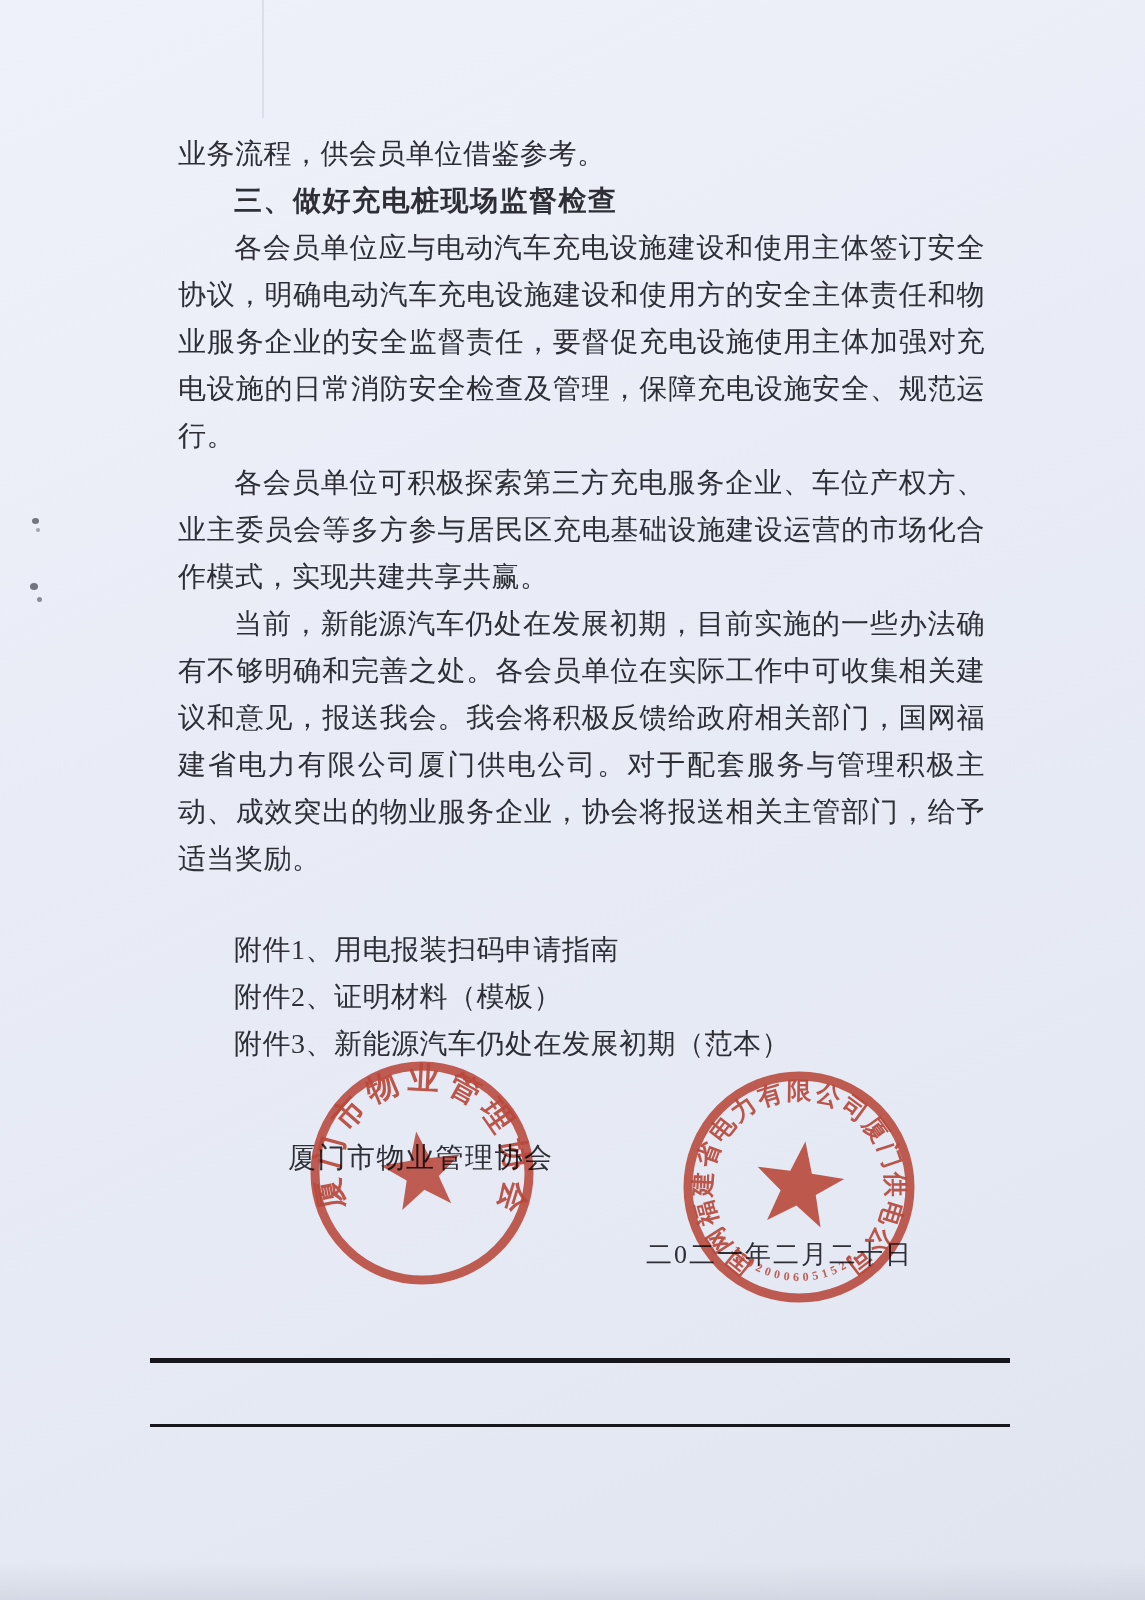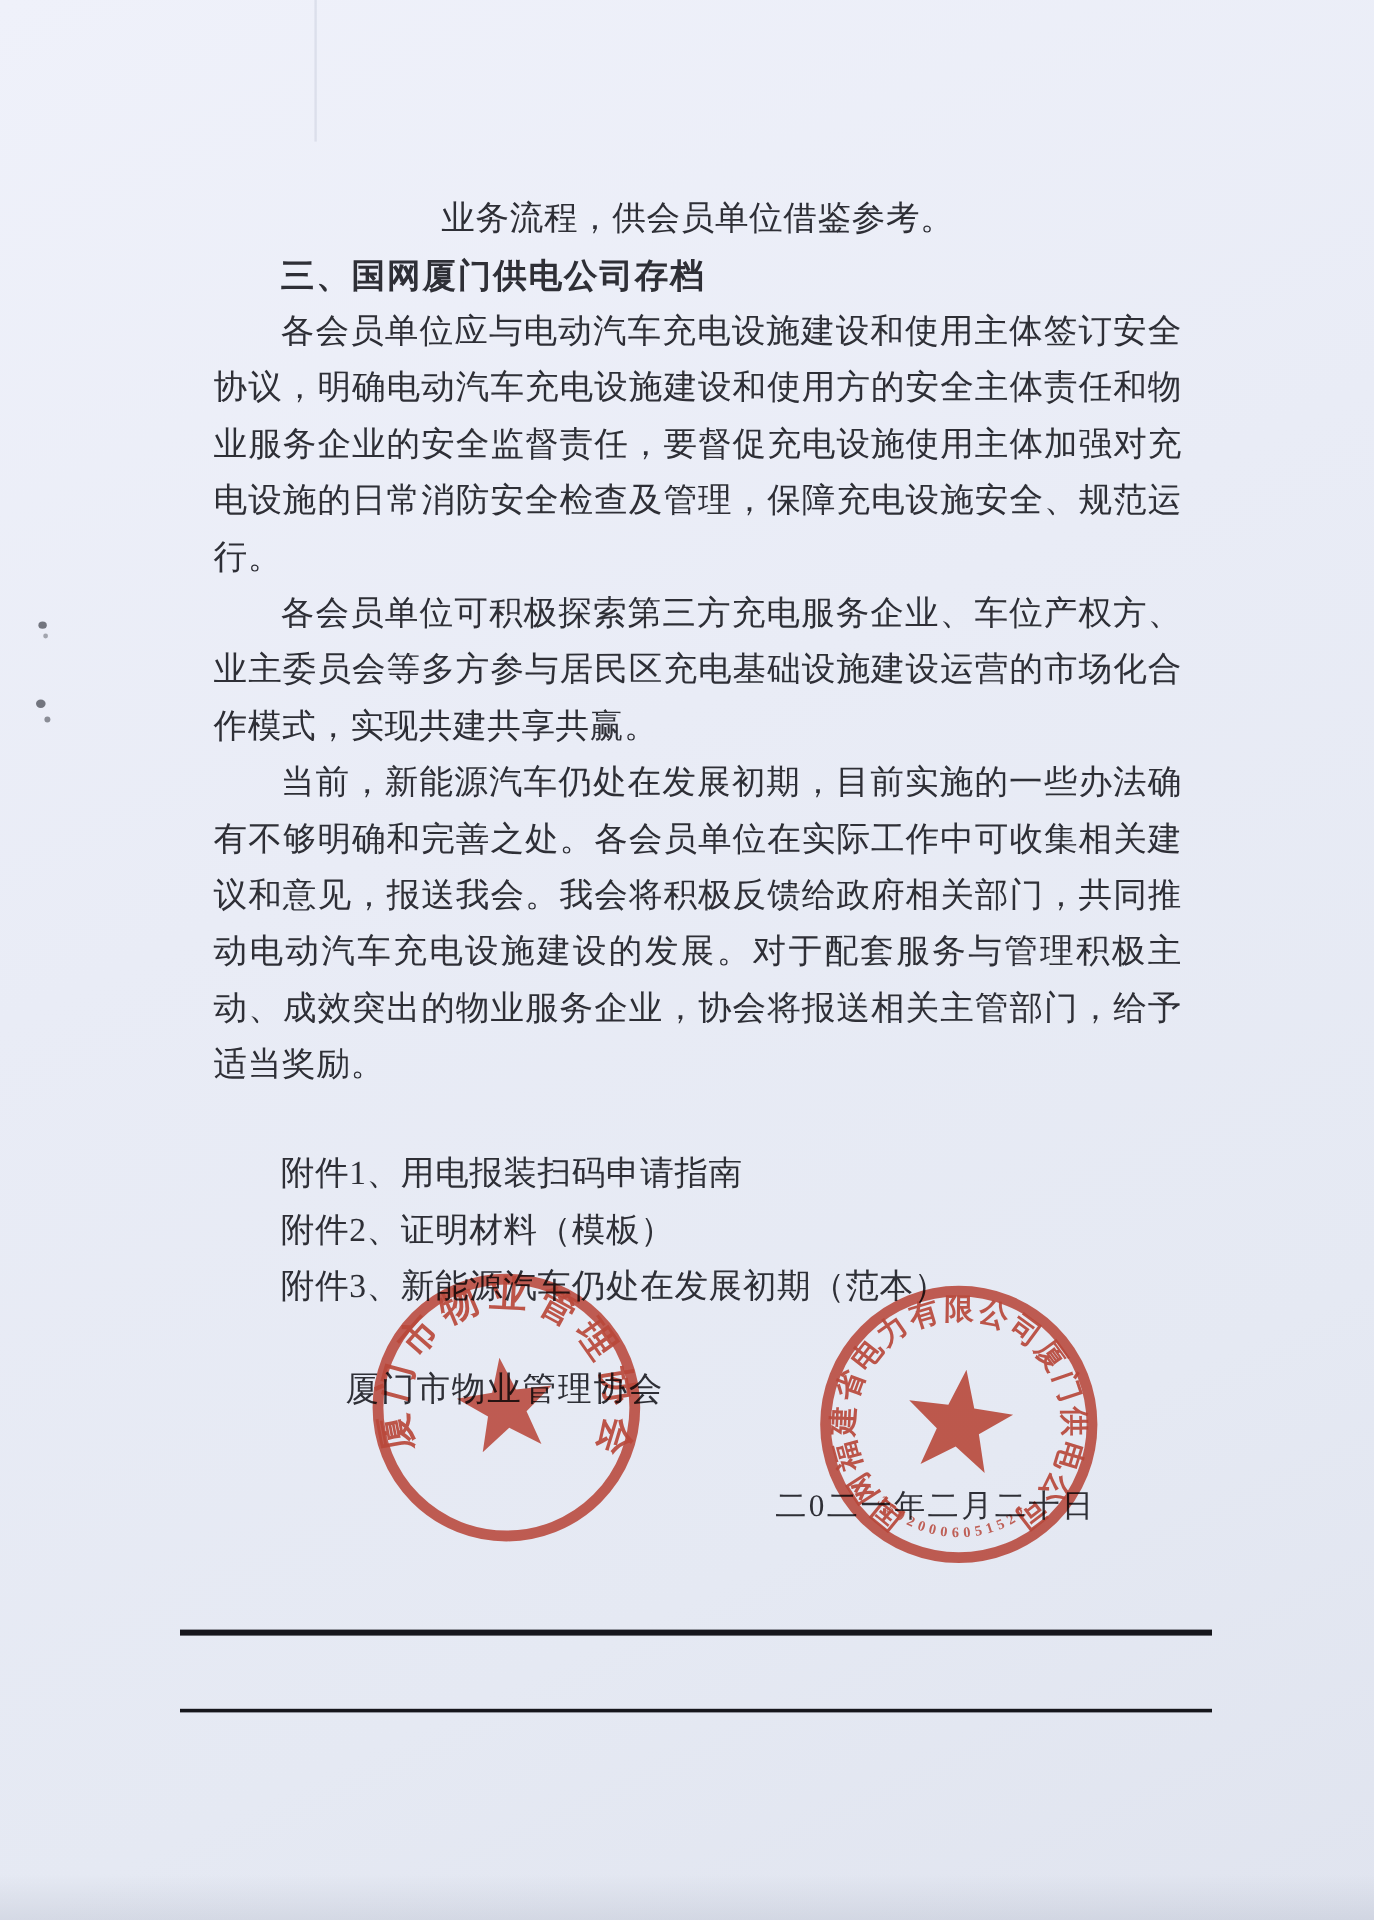--- a/index.html
+++ b/index.html
@@ -22,21 +22,21 @@
     background:rgba(205,210,224,0.55);
   }
   
   .doc-body{
     position:absolute;left:178px;top:130px;width:807px;
     font-size:28px;line-height:47px;letter-spacing:0.5px;
     text-align:justify;text-justify:inter-ideograph;
   }
   .doc-body p{margin:0;}
   .blk{text-indent:2em;}
-  .blk.continuation{text-indent:0;text-align:center;margin-top:29px;}
+  .blk.continuation{text-indent:0;text-align:left;}
   .blk.heading{
     font-weight:bold;
     font-family:"Liberation Sans","DejaVu Sans",sans-serif;
     letter-spacing:1.5px;text-align:left;
   }
   .blk.attachment{text-align:left;}
   .blk.para + .blk.attachment{margin-top:44px;}
   
   .sig{position:absolute;font-size:28px;letter-spacing:1.5px;white-space:nowrap;}
   .sig-left{left:288px;top:1139px;}
@@ -64,24 +64,24 @@
 </style>
 </head>
 <body>
 
 <div class="page">
 
   <div class="crease"></div>
 
   <div class="doc-body">
       <p class="blk continuation">业务流程，供会员单位借鉴参考。</p>
-      <p class="blk heading">三、国网厦门供电公司存档</p>
+      <p class="blk heading">三、做好充电桩现场监督检查</p>
       <p class="blk para">各会员单位应与电动汽车充电设施建设和使用主体签订安全协议，明确电动汽车充电设施建设和使用方的安全主体责任和物业服务企业的安全监督责任，要督促充电设施使用主体加强对充电设施的日常消防安全检查及管理，保障充电设施安全、规范运行。</p>
       <p class="blk para">各会员单位可积极探索第三方充电服务企业、车位产权方、业主委员会等多方参与居民区充电基础设施建设运营的市场化合作模式，实现共建共享共赢。</p>
-      <p class="blk para">当前，新能源汽车仍处在发展初期，目前实施的一些办法确有不够明确和完善之处。各会员单位在实际工作中可收集相关建议和意见，报送我会。我会将积极反馈给政府相关部门，共同推动电动汽车充电设施建设的发展。对于配套服务与管理积极主动、成效突出的物业服务企业，协会将报送相关主管部门，给予适当奖励。</p>
+      <p class="blk para">当前，新能源汽车仍处在发展初期，目前实施的一些办法确有不够明确和完善之处。各会员单位在实际工作中可收集相关建议和意见，报送我会。我会将积极反馈给政府相关部门，国网福建省电力有限公司厦门供电公司。对于配套服务与管理积极主动、成效突出的物业服务企业，协会将报送相关主管部门，给予适当奖励。</p>
       <p class="blk attachment">附件1、用电报装扫码申请指南</p>
       <p class="blk attachment">附件2、证明材料（模板）</p>
       <p class="blk attachment">附件3、新能源汽车仍处在发展初期（范本）</p>
     </div>
 
   <div class="sig sig-left">厦门市物业管理协会</div>
   <div class="sig-date">二0二一年二月二十日</div>
 
   <div class="rule rule-top"></div>
   <div class="rule rule-bottom"></div>

